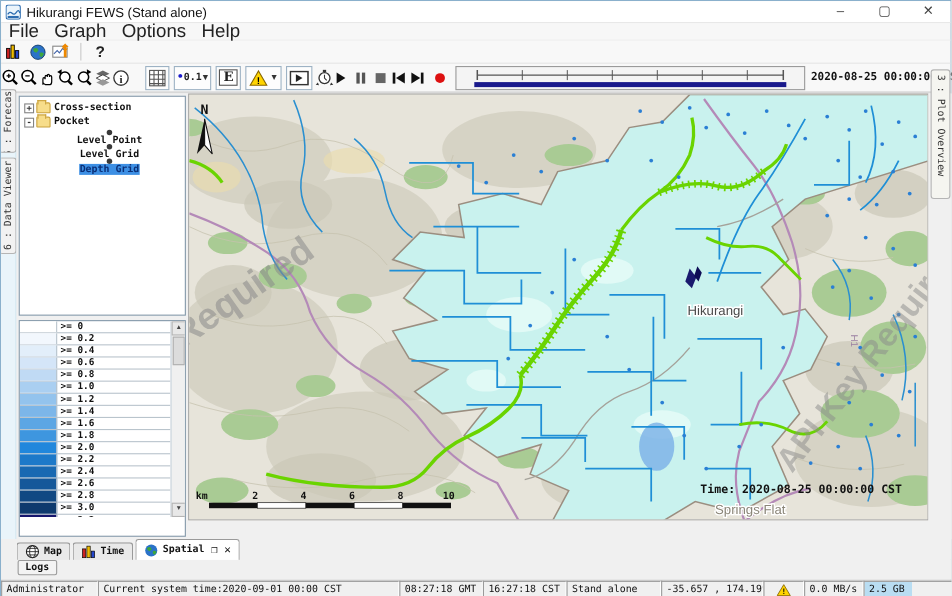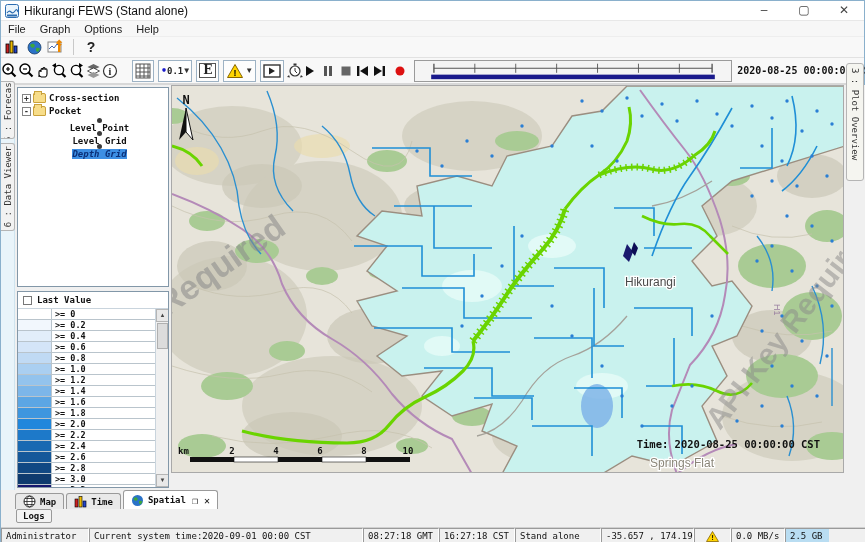--- a/index.html
+++ b/index.html
@@ -9,21 +9,21 @@
 
   
   .titlebar { position:absolute; top:0; left:0; width:100%; height:20px; background:#ffffff; display:flex; align-items:center; border-bottom:1px solid #e8e8e8; }
   .app-icon { width:14px; height:14px; margin:0 5px 0 4px; }
   .title-text { font-size:12px; color:#111; }
   .win-controls { position:absolute; right:0; top:0; height:20px; display:flex; }
   .win-btn { width:40px; height:20px; text-align:center; line-height:18px; font-size:12px; color:#444; }
 
   
   .menubar { position:absolute; top:20px; left:0; width:100%; height:16px; background:#f7f7f7; display:flex; align-items:center; padding-left:7px; border-bottom:1px solid #eee; }
-  .menu-item { font-size:11px; color:#222; margin-right:14px; cursor:default; }
+  .menu-item { font-size:17px; color:#222; margin-right:14px; cursor:default; }
 
   
   .toolbar1 { position:absolute; top:36px; left:0; width:100%; height:21px; background:#f8f8f8; display:flex; align-items:center; border-bottom:1px solid #e2e2e2; }
   .toolbar2 { position:absolute; top:57px; left:0; width:100%; height:27px; background:#f8f8f8; display:flex; align-items:center; border-bottom:2px solid #d8d8d8; }
   .tb-icon { display:inline-flex; align-items:center; justify-content:center; width:22px; height:20px; }
   .tb-sep { width:1px; height:16px; background:#c9c9c9; margin:0 6px; }
   .tb-btn { display:inline-flex; align-items:center; justify-content:center; height:22px; border:1px solid #9db2c4; background:#fdfdfd; margin:0 2px; padding:0 2px; }
   .tb-caret { font-size:8px; color:#333; margin-left:1px; }
   .dot01 { font-family:"DejaVu Sans Mono", monospace; font-size:9px; font-weight:bold; color:#222; }
   .dot01 .bdot { color:#1a1acc; font-size:10px; }
@@ -48,21 +48,21 @@
   .tree-item { display:flex; align-items:center; height:12px; margin:1px 0 1px 4px; font-family:"DejaVu Sans Mono", monospace; font-size:9px; font-weight:bold; color:#111; white-space:nowrap; }
   .indent { display:inline-block; height:1px; }
   .expander { width:9px; height:9px; border:1px solid #848484; background:#fff; font-size:8px; line-height:7px; text-align:center; margin-right:2px; color:#333; flex:none; }
   .expander:empty { visibility:hidden; width:7px; }
   .folder-ic { width:13px; height:10px; background:#f7dd8a; border:1px solid #caa23c; border-radius:1px 2px 1px 1px; margin-right:3px; flex:none; position:relative; }
   .folder-ic:before { content:""; position:absolute; top:-3px; left:0; width:6px; height:3px; background:#f7dd8a; border:1px solid #caa23c; border-bottom:none; }
   .bullet-ic { width:5px; height:5px; border-radius:50%; background:#3a3a3a; margin:0 4px 0 3px; flex:none; }
   .tree-item:not(.folder) .folder-ic { display:none; }
   .tree-item:not(.folder) .expander { display:none; }
   .tree-item:not(.folder) { padding-left:9px;flex-direction:column; }
-  .tree-item.selected .tree-label { background:#3d8fe4; color:#0a2f77;font-style:italic; }
+  .tree-item.selected .tree-label { background:#3d8fe4; color:#0a2f77; }
 
   .splitter { position:absolute; left:2px; top:203px; width:152px; height:3px; background:#f0f0f0; }
   .legend-box { position:absolute; left:2px; top:206px; width:152px; height:197px; background:#fff; border:1px solid #8297a8; }
   .legend-check-row { display:flex; align-items:center; height:17px; padding-left:5px; border-bottom:1px solid #c9d4dd; font-family:"DejaVu Sans Mono", monospace; font-size:9px; font-weight:bold; color:#111; }
   .checkbox { width:9px; height:9px; border:1px solid #777; background:#fff; margin-right:5px; }
   .legend-body { position:relative; height:178px; overflow:hidden; }
   .legend-list { margin-right:13px; }
   .legend-row { display:flex; height:11px; border-bottom:1px solid #b9c4cc; }
   .swatch { width:34px; height:100%; border-right:1px solid #b9c4cc; }
   .legend-label { font-family:"DejaVu Sans Mono", monospace; font-size:8.5px; font-weight:bold; color:#111; padding-left:3px; line-height:11px; }
@@ -327,24 +327,20 @@
 
           <div class="tree-item selected">
             <span class="indent" style="width: 14px;"></span>
 
             <span class="bullet-ic"></span>
             <span class="tree-label">Depth Grid</span>
           </div>
         </div>
       <div class="splitter"></div>
       <div class="legend-box">
-        <div class="legend-check-row">
-          <span class="checkbox"></span>
-          <span>Last Value</span>
-        </div>
         <div class="legend-body">
           <div class="legend-list">
 
               <div class="legend-row">
                 <span class="swatch" style="background: rgb(255, 255, 255);"></span>
                 <span class="legend-label">&gt;= 0</span>
               </div>
 
               <div class="legend-row">
                 <span class="swatch" style="background: rgb(242, 247, 253);"></span>

